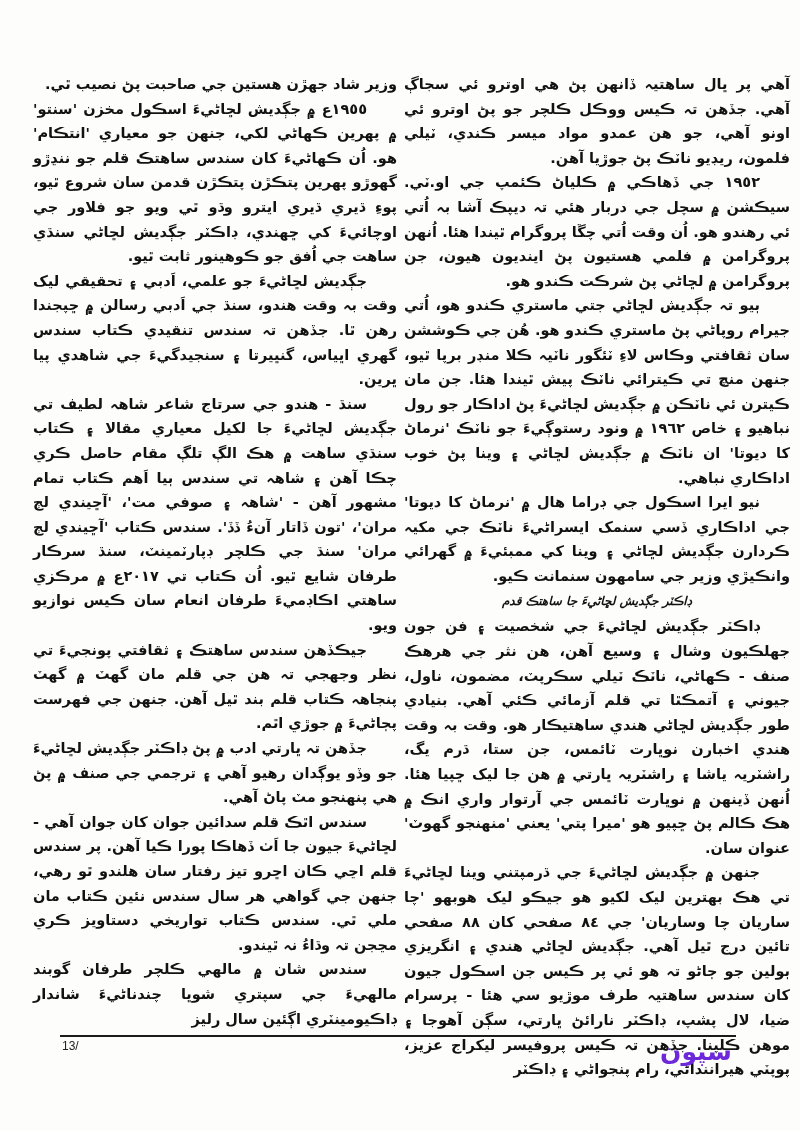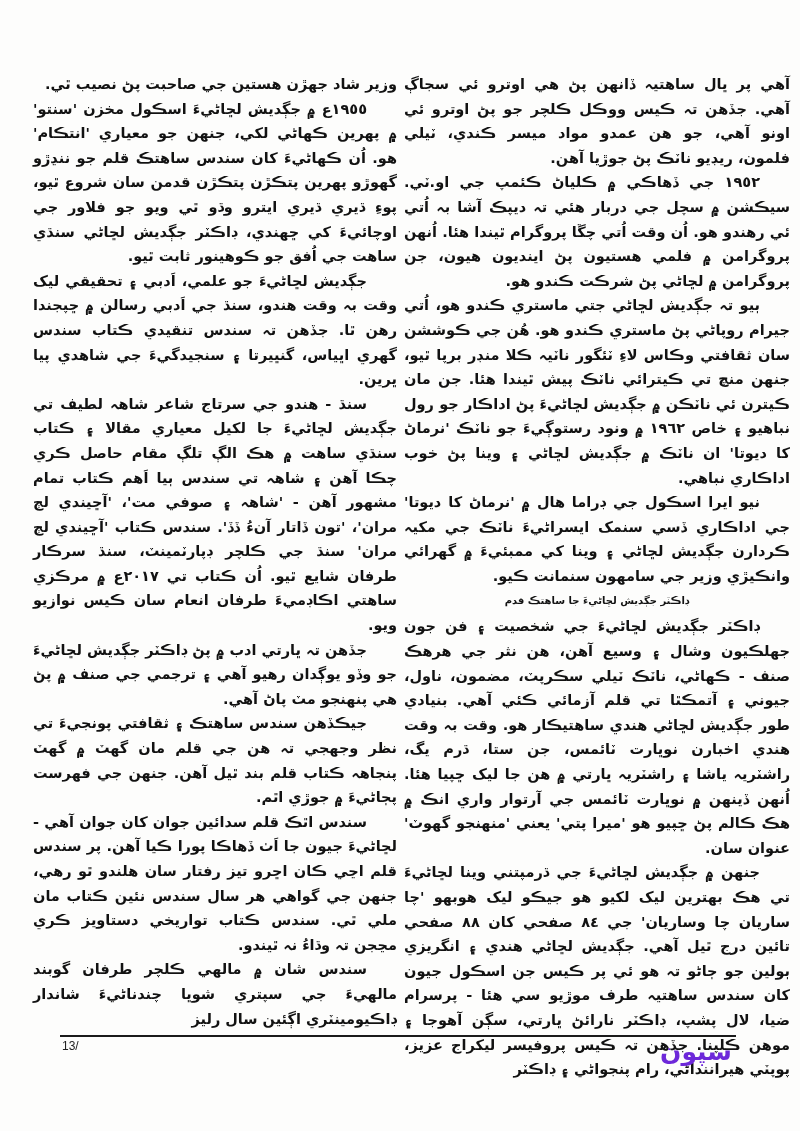--- a/index.html
+++ b/index.html
@@ -27,25 +27,26 @@
     line-height:24.6px;
     color:#121212;
     letter-spacing:0;
   }
   .col-right{ left:404px; width:386px; height:960px;}
   .col-left{ left:33px; width:364px; height:960px;}
   .col p{ margin:0; text-indent:30px; }
   .col p.cont{ text-indent:0; }
   .heading{
     margin:0;
-    font-size:10px;
+    font-size:12px;
     font-weight:900;
     text-align:center;
     line-height:26px;
     text-indent:0;
+    font-style:italic;
   }
   .footer-rule{
     position:absolute;
     left:60px; top:1035px;
     width:676px; height:2px;
     background:#1b1b1b;
   }
   .page-number{
     position:absolute;
     left:62px; top:1039px;
@@ -81,22 +82,22 @@
     <h2 class="heading">ڊاڪٽر جڳديش لڇاڻيءَ جا ساهتڪ قدم</h2>
     <p>ڊاڪٽر جڳديش لڇاڻيءَ جي شخصيت ۽ فن جون جهلڪيون وشال ۽ وسيع آهن، هن نثر جي هرهڪ صنف - ڪهاڻي، ناٽڪ ٽيلي سڪرپٽ، مضمون، ناول، جيوني ۽ آتمڪٿا تي قلم آزمائي ڪئي آهي. بنيادي طور جڳديش لڇاڻي هندي ساهتيڪار هو. وقت بہ وقت هندي اخبارن نوڀارت ٽائمس، جن ستا، ڌرم يگ، راشٽريہ ياشا ۽ راشٽريہ ڀارتي ۾ هن جا ليک ڇپيا هئا. اُنهن ڏينهن ۾ نوڀارت ٽائمس جي آرتوار واري انڪ ۾ هڪ ڪالم پڻ ڇپيو هو 'ميرا پتي' يعني 'منهنجو گهوٽ' عنوان سان.</p>
     <p>جنهن ۾ جڳديش لڇاڻيءَ جي ڌرمپتني وينا لڇاڻيءَ تي هڪ بهترين ليک لکيو هو جيڪو ليک هوبهو 'چا ساريان چا وساريان' جي ٨٤ صفحي کان ٨٨ صفحي تائين درج ٿيل آهي. جڳديش لڇاڻي هندي ۽ انگريزي ٻولين جو ڄاڻو تہ هو ئي پر ڪيس جن اسڪول جيون کان سندس ساهتيہ طرف موڙيو سي هئا - پرسرام ضيا، لال پشپ، ڊاڪٽر نارائڻ ڀارتي، سڳن آهوجا ۽ موهن ڪلپنا. جڏهن تہ ڪيس پروفيسر ليکراج عزيز، پوپٽي هيراننداڻي، رام پنجواڻي ۽ ڊاڪٽر</p>
   </div>
 
   <div class="col col-left">
     <p class="cont">وزير شاد جهڙن هستين جي صاحبت پڻ نصيب ٿي.</p>
     <p>١٩٥٥ع ۾ جڳديش لڇاڻيءَ اسڪول مخزن 'سنتو' ۾ پهرين ڪهاڻي لکي، جنهن جو معياري 'انتڪام' هو. اُن ڪهاڻيءَ کان سندس ساهتڪ قلم جو ننڍڙو گهوڙو پهرين پتڪڙن پتڪڙن قدمن سان شروع ٿيو، پوءِ ڌيري ڌيري ايترو وڌو ٿي ويو جو فلاور جي اوچائيءَ کي ڇهندي، ڊاڪٽر جڳديش لڇاڻي سنڌي ساهت جي اُفق جو ڪوهينور ثابت ٿيو.</p>
     <p>جڳديش لڇاڻيءَ جو علمي، اَدبي ۽ تحقيقي ليک وقت بہ وقت هندو، سنڌ جي اَدبي رسالن ۾ ڇپجندا رهن ٿا. جڏهن تہ سندس تنقيدي ڪتاب سندس گهري اڀياس، گنڀيرتا ۽ سنجيدگيءَ جي شاهدي پيا ڀرين.</p>
     <p>سنڌ - هندو جي سرتاج شاعر شاهہ لطيف تي جڳديش لڇاڻيءَ جا لکيل معياري مقالا ۽ ڪتاب سنڌي ساهت ۾ هڪ الڳ تلڳ مقام حاصل ڪري چڪا آهن ۽ شاهہ تي سندس ٻيا اَهم ڪتاب تمام مشهور آهن - 'شاهہ ۽ صوفي مت'، 'آڇيندي لڄ مران'، 'تون ڏاتار آنءُ ڏڏ'. سندس ڪتاب 'آڇيندي لڄ مران' سنڌ جي ڪلچر ڊپارٽمينٽ، سنڌ سرڪار طرفان شايع ٿيو. اُن ڪتاب تي ٢٠١٧ع ۾ مرڪزي ساهتي اڪاڊميءَ طرفان انعام سان ڪيس نوازيو ويو.</p>
+    <p>جيڪڏهن سندس ساهتڪ ۽ ثقافتي پونجيءَ تي نظر وجهجي تہ هن جي قلم مان گهٽ ۾ گهٽ پنجاهہ ڪتاب قلم بند ٿيل آهن. جنهن جي فهرست پڄاڻيءَ ۾ جوڙي اٿم.</p>
     <p>جڏهن تہ ڀارتي ادب ۾ پڻ ڊاڪٽر جڳديش لڇاڻيءَ جو وڏو يوڳدان رهيو آهي ۽ ترجمي جي صنف ۾ پڻ هي پنهنجو مٽ پاڻ آهي.</p>
-    <p>جيڪڏهن سندس ساهتڪ ۽ ثقافتي پونجيءَ تي نظر وجهجي تہ هن جي قلم مان گهٽ ۾ گهٽ پنجاهہ ڪتاب قلم بند ٿيل آهن. جنهن جي فهرست پڄاڻيءَ ۾ جوڙي اٿم.</p>
     <p>سندس اٿڪ قلم سدائين جوان کان جوان آهي - لڇاڻيءَ جيون جا اَٺ ڏهاڪا پورا ڪيا آهن. پر سندس قلم اڃي ڪان اڇرو تيز رفتار سان هلندو ٿو رهي، جنهن جي گواهي هر سال سندس نئين ڪتاب مان ملي ٿي. سندس ڪتاب تواريخي دستاويز ڪري مڃجن تہ وڌاءُ نہ ٿيندو.</p>
     <p>سندس شان ۾ مالهي ڪلچر طرفان گوبند مالهيءَ جي سپتري شوڀا چندناڻيءَ شاندار ڊاڪيومينٽري اڳئين سال رليز</p>
   </div>
 
   <div class="footer-rule"></div>
   <div class="page-number">13/</div>
   <div class="masthead">سپون</div>
 
 </div>
 

